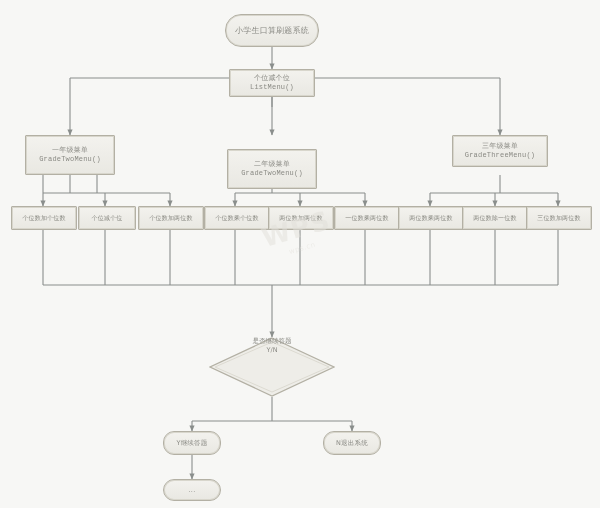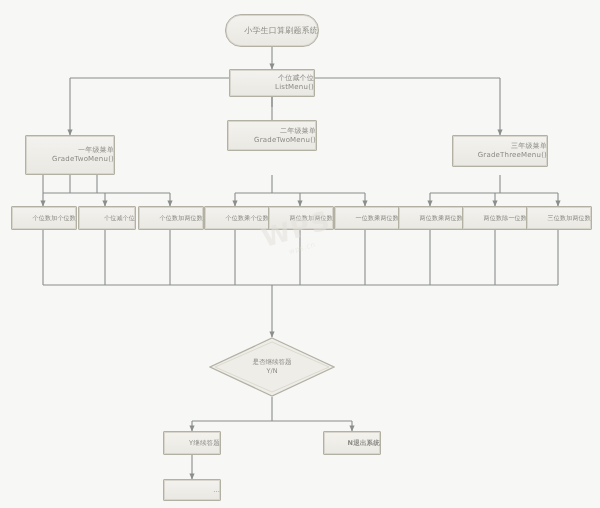--- a/index.html
+++ b/index.html
@@ -25,48 +25,48 @@
     left: 0; top: 0;
     width: 600px;
     height: 508px;
     pointer-events: none;
   }
   .node {
     position: absolute;
     box-sizing: border-box;
     display: flex;
     flex-direction: column;
-    align-items: flex-end;
+    align-items: center;
     justify-content: center;
     text-align: center;
     color: #8a8a84;
     background: linear-gradient(180deg, #f3f2ee 0%, #e9e8e2 100%);
     border: 1px solid #b3b0a4;
     box-shadow: 0 0 0 1px #d8d6cc inset;
     line-height: 1.25;
     letter-spacing: 0.2px;
   }
   .node .l1 { display: block; }
-  .node .l2 { display: block; }
+  .node .l2 { display: block; font-family: Liberation Mono, monospace; }
 
   .n-terminator {
     border-radius: 16px;
     font-size: 8px;
   }
   .n-process {
     border-radius: 1px;
     font-size: 7px;
   }
   .n-leaf {
     border-radius: 1px;
     font-size: 6px;
     color: #86867f;
   }
   .n-small {
-    border-radius: 1px;
+    border-radius: 11px;
     font-size: 6.5px;
   }
 
   .diamond-wrap {
     position: absolute;
     width: 126px;
     height: 60px;
   }
   .diamond-shape {
     position: absolute;
@@ -75,21 +75,20 @@
     height: 100%;
   }
   .diamond-label {
     position: absolute;
     left: 0; top: 0;
     width: 100%;
     height: 100%;
     display: flex;
     flex-direction: column;
     align-items: center;
-    justify-content: center;
     font-size: 6.5px;
     color: #8a8a84;
     line-height: 1.35;
     text-align: center;
   }
 
   #watermark {
     position: absolute;
     left: 196px;
     top: 214px;
@@ -187,21 +186,21 @@
   <div class="node n-process" style="left:229px; top:69px; width:86px; height:28px;">
     <span class="l1">个位减个位</span>
     <span class="l2">ListMenu()</span>
   </div>
 
   <div class="node n-process" style="left:25px; top:135px; width:90px; height:40px;">
     <span class="l1">一年级菜单</span>
     <span class="l2">GradeTwoMenu()</span>
   </div>
 
-  <div class="node n-process" style="left:227px; top:120px; width:90px; height:31px;">
+  <div class="node n-process" style="left:227px; top:149px; width:90px; height:40px;">
     <span class="l1">二年级菜单</span>
     <span class="l2">GradeTwoMenu()</span>
   </div>
 
   <div class="node n-process" style="left:452px; top:135px; width:96px; height:32px;">
     <span class="l1">三年级菜单</span>
     <span class="l2">GradeThreeMenu()</span>
   </div>
 
   <div class="node n-leaf" style="left:11px; top:206px; width:66px; height:24px;">
@@ -239,21 +238,21 @@
     </svg>
     <div class="diamond-label">
       <span>是否继续答题</span>
       <span>Y/N</span>
     </div>
   </div>
 
   <div class="node n-small" style="left:163px; top:431px; width:58px; height:24px;">
     <span>Y继续答题</span>
   </div>
-  <div class="node n-small" style="left:323px; top:431px; width:58px; height:24px;font-weight:bold;">
+  <div class="node n-small" style="left:323px; top:431px; width:58px; height:24px;">
     <span>N退出系统</span>
   </div>
 
   <div class="node n-small" style="left:163px; top:479px; width:58px; height:22px;">
     <span>...</span>
   </div>
 
   <div id="watermark">
     <div class="wm-main">WPS</div>
     <div class="wm-sub">wps.cn</div>

